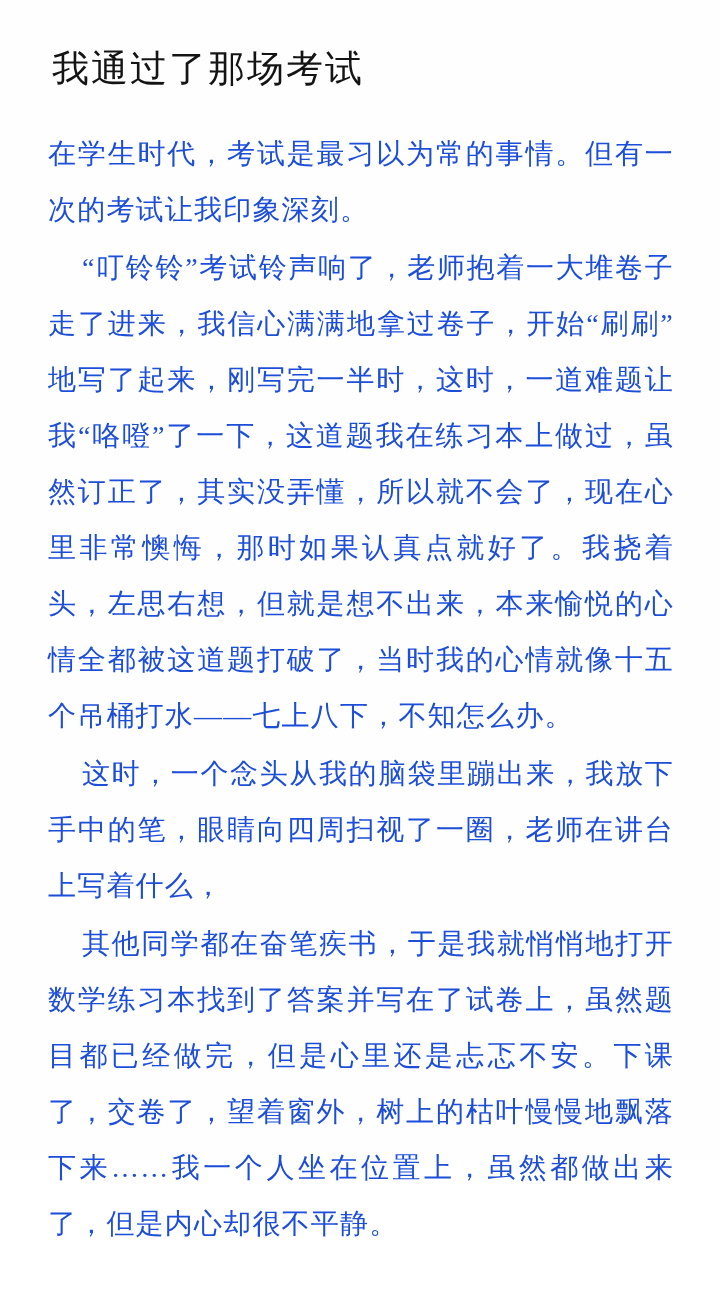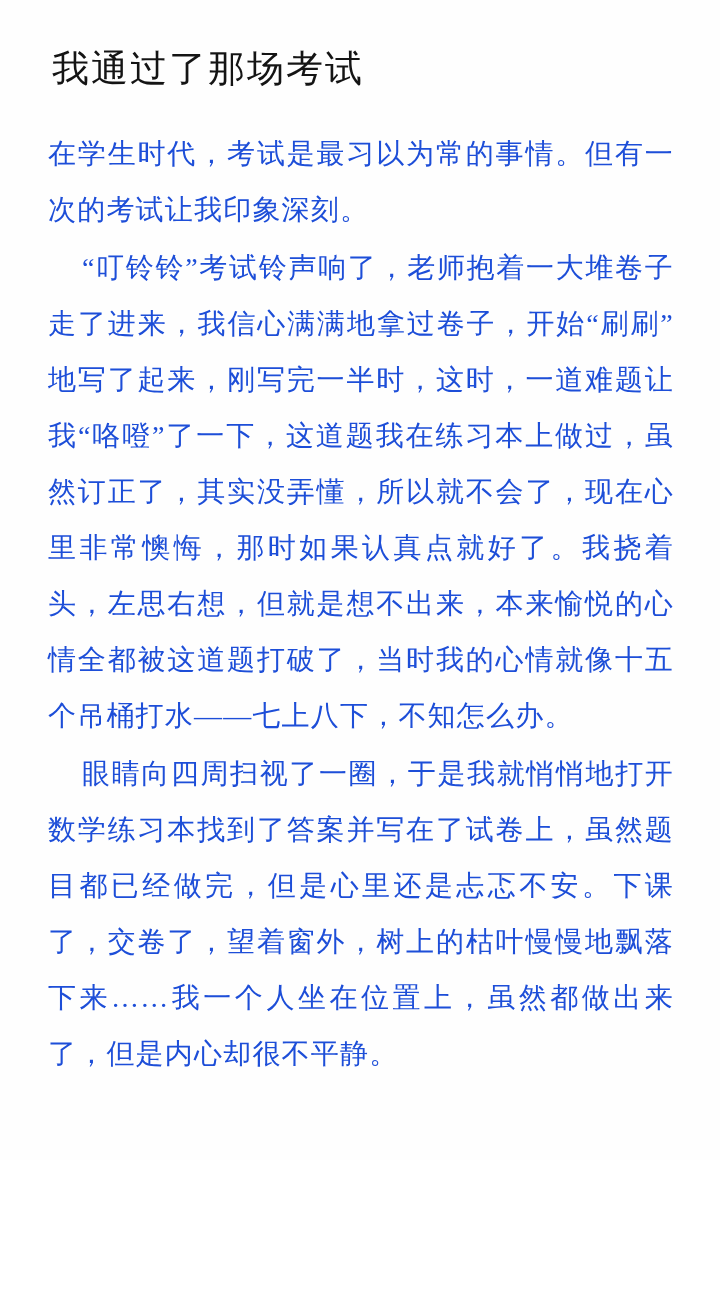--- a/index.html
+++ b/index.html
@@ -52,15 +52,16 @@
   }
 </style>
 </head>
 <body>
 
 <div class="page">
   <h1 class="article-title">我通过了那场考试</h1>
   <div class="article-body">
     <p class="para">在学生时代，考试是最习以为常的事情。但有一次的考试让我印象深刻。</p>
     <p class="para indent">“叮铃铃”考试铃声响了，老师抱着一大堆卷子走了进来，我信心满满地拿过卷子，开始“刷刷”地写了起来，刚写完一半时，这时，一道难题让我“咯噔”了一下，这道题我在练习本上做过，虽然订正了，其实没弄懂，所以就不会了，现在心里非常懊悔，那时如果认真点就好了。我挠着头，左思右想，但就是想不出来，本来愉悦的心情全都被这道题打破了，当时我的心情就像十五个吊桶打水——七上八下，不知怎么办。</p>
-    <p class="para indent">眼睛向四周扫视了一圈，于是我就悄悄地打开数学练习本找到了答案并写在了试卷上，虽然题目都已经做完，但是心里还是忐忑不安。下课了，交卷了，望着窗外，树上的枯叶慢慢地飘落下来……我一个人坐在位置上，虽然都做出来了，但是内心却很不平静。</p>
+    <p class="para indent">这时，一个念头从我的脑袋里蹦出来，我放下手中的笔，眼睛向四周扫视了一圈，老师在讲台上写着什么，</p>
+    <p class="para indent">其他同学都在奋笔疾书，于是我就悄悄地打开数学练习本找到了答案并写在了试卷上，虽然题目都已经做完，但是心里还是忐忑不安。下课了，交卷了，望着窗外，树上的枯叶慢慢地飘落下来……我一个人坐在位置上，虽然都做出来了，但是内心却很不平静。</p>
   </div>
 </div>
 
 </body></html>

